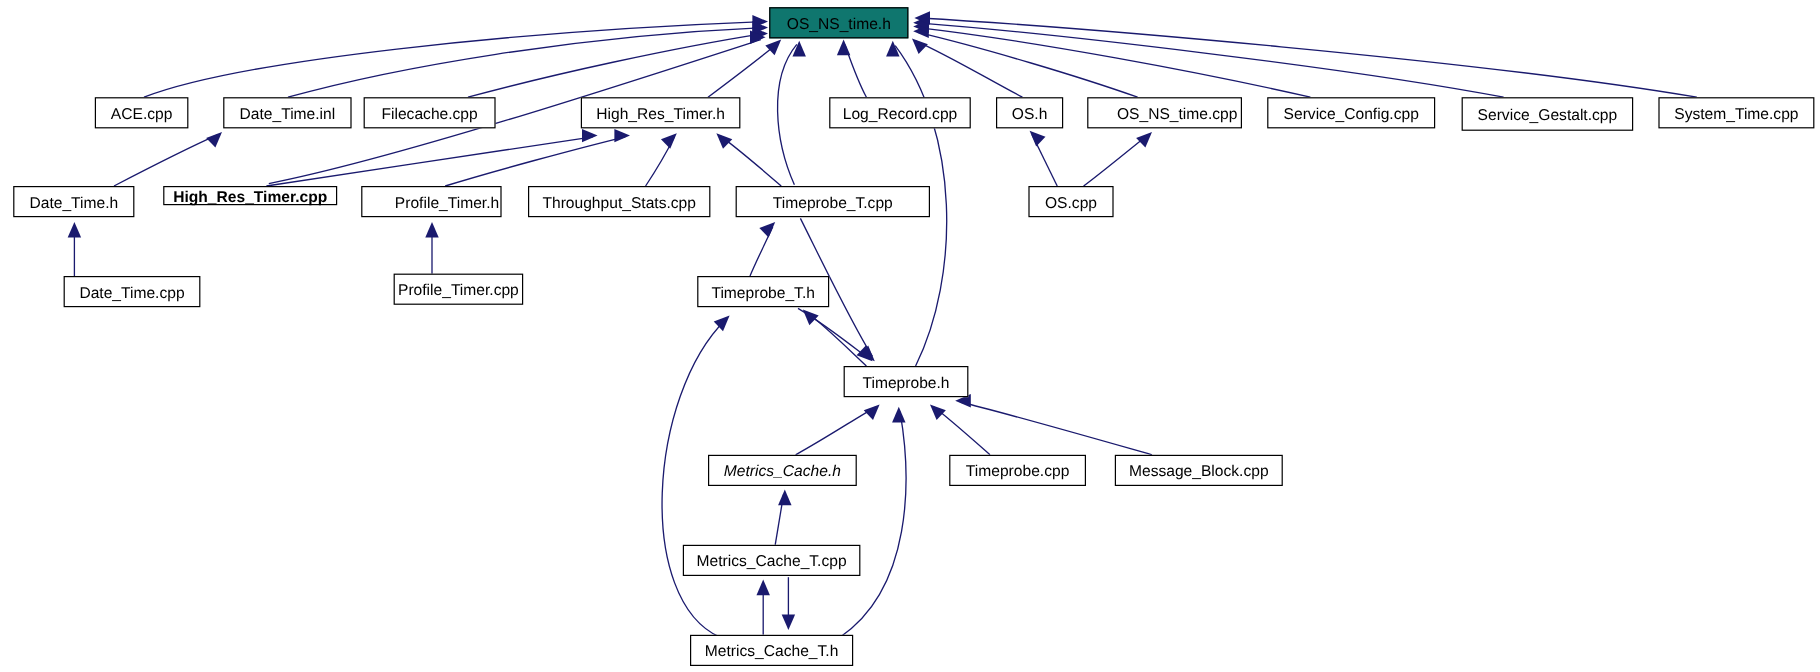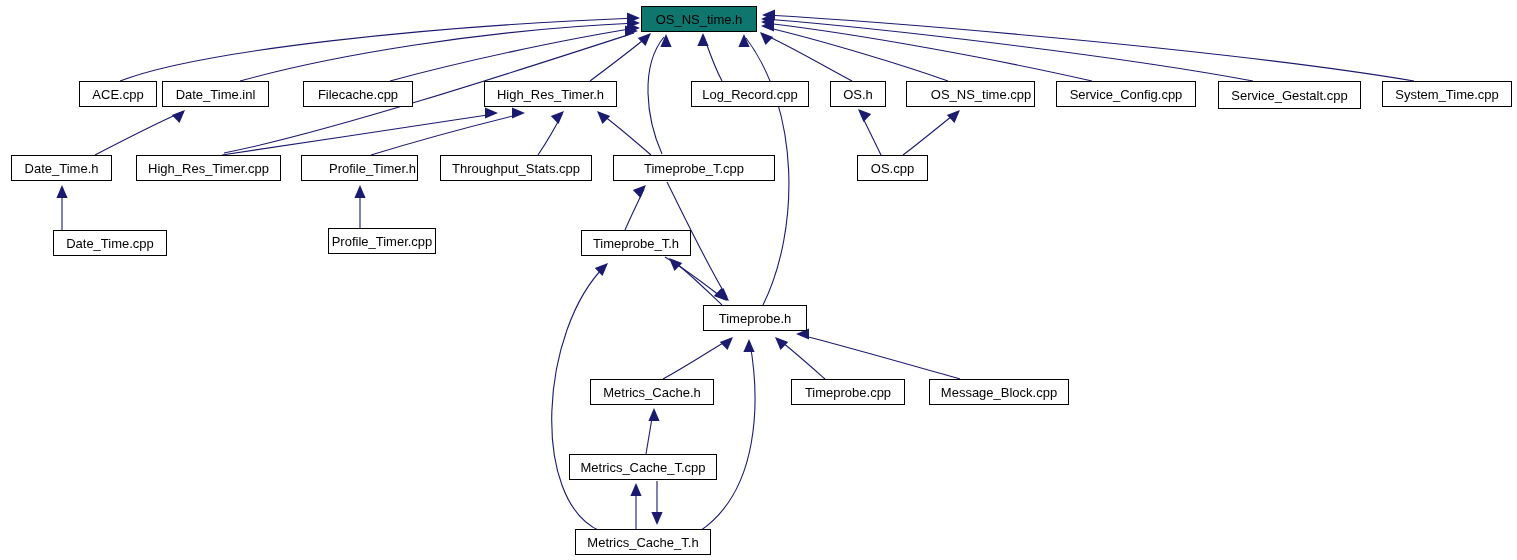--- a/index.html
+++ b/index.html
@@ -87,21 +87,21 @@
       <path d="M 700,531 C 760,490 760,400 750,343" class="edge"></path>
       <polygon points="749,339 754.6,352 743.4,352" class="arrow"></polygon>
     </svg>
   <div id="nodes-layer">
       <div class="node-box root" style="left: 641px; top: 6px; width: 116px; height: 26px;">
         <span class="node-label">OS_NS_time.h</span>
       </div>
       <div class="node-box" style="left: 79px; top: 81px; width: 78px; height: 26px;">
         <span class="node-label">ACE.cpp</span>
       </div>
-      <div class="node-box" style="left: 162px; top: 81px; width: 107px; height: 26px;">
+      <div class="node-box" style="left: 186px; top: 81px; width: 107px; height: 26px;">
         <span class="node-label">Date_Time.inl</span>
       </div>
       <div class="node-box" style="left: 303px; top: 81px; width: 110px; height: 26px;">
         <span class="node-label">Filecache.cpp</span>
       </div>
       <div class="node-box" style="left: 484px; top: 81px; width: 133px; height: 26px;">
         <span class="node-label">High_Res_Timer.h</span>
       </div>
       <div class="node-box" style="left: 691px; top: 81px; width: 118px; height: 26px;">
         <span class="node-label">Log_Record.cpp</span>
@@ -117,21 +117,21 @@
       </div>
       <div class="node-box" style="left: 1218px; top: 81px; width: 143px; height: 28px; text-align: center;">
         <span class="node-label">Service_Gestalt.cpp</span>
       </div>
       <div class="node-box" style="left: 1382px; top: 81px; width: 130px; height: 26px;">
         <span class="node-label">System_Time.cpp</span>
       </div>
       <div class="node-box" style="left: 11px; top: 155px; width: 101px; height: 26px;">
         <span class="node-label">Date_Time.h</span>
       </div>
-      <div class="node-box" style="left: 136px; top: 155px; width: 145px; height: 26px;">
+      <div class="node-box" style="left: 136px; top: 155px; width: 145px; height: 16px; font-weight: bold;">
         <span class="node-label">High_Res_Timer.cpp</span>
       </div>
       <div class="node-box" style="left: 301px; top: 155px; width: 117px; height: 26px; padding-left: 26px;">
         <span class="node-label">Profile_Timer.h</span>
       </div>
       <div class="node-box" style="left: 440px; top: 155px; width: 152px; height: 26px;">
         <span class="node-label">Throughput_Stats.cpp</span>
       </div>
       <div class="node-box" style="left: 613px; top: 155px; width: 162px; height: 26px;">
         <span class="node-label">Timeprobe_T.cpp</span>
@@ -144,21 +144,21 @@
       </div>
       <div class="node-box" style="left: 296px; top: 228px; width: 108px; height: 26px; margin-left: 32px;">
         <span class="node-label">Profile_Timer.cpp</span>
       </div>
       <div class="node-box" style="left: 581px; top: 230px; width: 110px; height: 26px;">
         <span class="node-label">Timeprobe_T.h</span>
       </div>
       <div class="node-box" style="left: 703px; top: 305px; width: 104px; height: 26px;">
         <span class="node-label">Timeprobe.h</span>
       </div>
-      <div class="node-box" style="left: 590px; top: 379px; width: 124px; height: 26px;">
+      <div class="node-box" style="left: 590px; top: 379px; width: 124px; height: 26px; font-style: italic;">
         <span class="node-label">Metrics_Cache.h</span>
       </div>
       <div class="node-box" style="left: 791px; top: 379px; width: 114px; height: 26px;">
         <span class="node-label">Timeprobe.cpp</span>
       </div>
       <div class="node-box" style="left: 929px; top: 379px; width: 140px; height: 26px;">
         <span class="node-label">Message_Block.cpp</span>
       </div>
       <div class="node-box" style="left: 569px; top: 454px; width: 148px; height: 26px;">
         <span class="node-label">Metrics_Cache_T.cpp</span>

